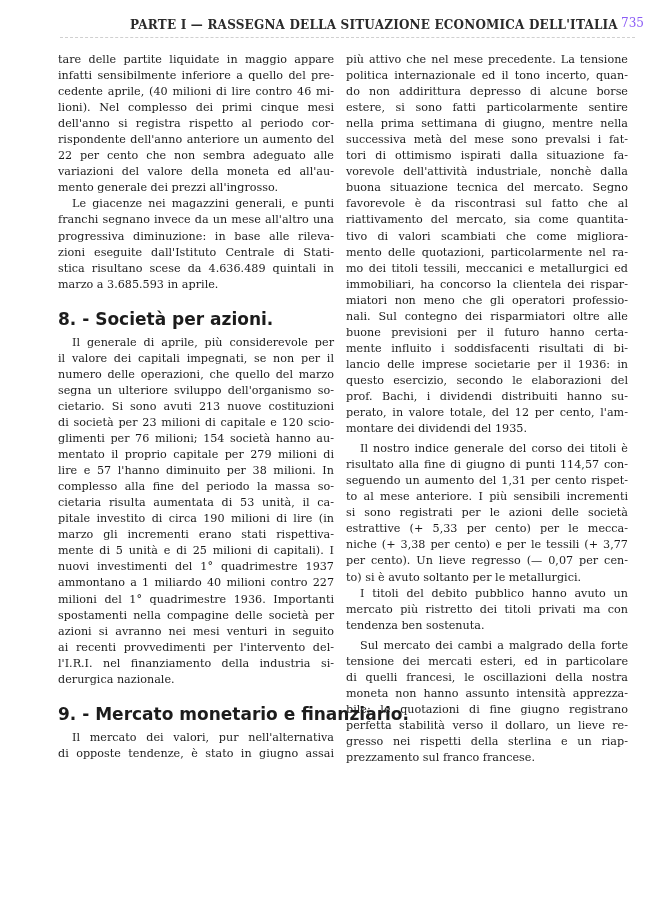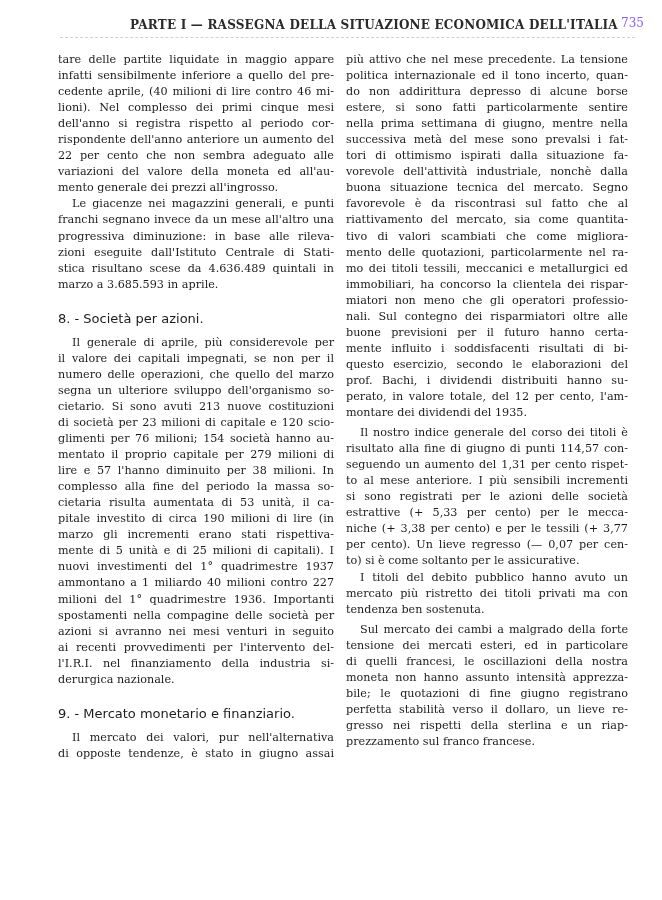--- a/index.html
+++ b/index.html
@@ -21,21 +21,21 @@
   .col {
     position: absolute; top: 52px; font-size: 11.2px; line-height: 16.05px;
     text-align: justify; hyphens: none;
   }
   .col-left { left: 58px; width: 276px; }
   .col-right { left: 346px; width: 282px; }
   .line { display: block; white-space: nowrap; text-align-last: justify; }
   .line.last { text-align-last: left; }
   .indent { padding-left: 14px; }
   .heading {
-    font-weight: normal; font-family: "DejaVu Sans", "Liberation Sans", sans-serif; font-size: 13px;
+    font-weight: bold; font-family: "DejaVu Sans", "Liberation Sans", sans-serif; font-size: 17px;
     margin: 18px 0 8px 0; white-space: nowrap;
   }
   .gap { height: 4px; }
 </style>
 </head>
 <body>
 
 <div class="header">PARTE I — RASSEGNA DELLA SITUAZIONE ECONOMICA DELL'ITALIA</div>
 <div class="page-num">735</div>
 <div class="rule"></div>
@@ -106,36 +106,37 @@
       <span class="line">favorevole è da riscontrasi sul fatto che al</span>
       <span class="line">riattivamento del mercato, sia come quantita-</span>
       <span class="line">tivo di valori scambiati che come migliora-</span>
       <span class="line">mento delle quotazioni, particolarmente nel ra-</span>
       <span class="line">mo dei titoli tessili, meccanici e metallurgici ed</span>
       <span class="line">immobiliari, ha concorso la clientela dei rispar-</span>
       <span class="line">miatori non meno che gli operatori professio-</span>
       <span class="line">nali. Sul contegno dei risparmiatori oltre alle</span>
       <span class="line">buone previsioni per il futuro hanno certa-</span>
       <span class="line">mente influito i soddisfacenti risultati di bi-</span>
+      <span class="line">lancio delle imprese societarie per il 1936: in</span>
       <span class="line">questo esercizio, secondo le elaborazioni del</span>
       <span class="line">prof. Bachi, i dividendi distribuiti hanno su-</span>
       <span class="line">perato, in valore totale, del 12 per cento, l'am-</span>
       <span class="line last">montare dei dividendi del 1935.</span>
     </div>
   <div class="gap"></div>
   <div>
       <span class="line indent">Il nostro indice generale del corso dei titoli è</span>
       <span class="line">risultato alla fine di giugno di punti 114,57 con-</span>
       <span class="line">seguendo un aumento del 1,31 per cento rispet-</span>
       <span class="line">to al mese anteriore. I più sensibili incrementi</span>
       <span class="line">si sono registrati per le azioni delle società</span>
       <span class="line">estrattive (+ 5,33 per cento) per le mecca-</span>
       <span class="line">niche (+ 3,38 per cento) e per le tessili (+ 3,77</span>
       <span class="line">per cento). Un lieve regresso (— 0,07 per cen-</span>
-      <span class="line last">to) si è come soltanto per le assicurative.</span>
+      <span class="line last">to) si è avuto soltanto per le metallurgici.</span>
     </div>
   <div>
       <span class="line indent">I titoli del debito pubblico hanno avuto un</span>
       <span class="line">mercato più ristretto dei titoli privati ma con</span>
       <span class="line last">tendenza ben sostenuta.</span>
     </div>
   <div class="gap"></div>
   <div>
       <span class="line indent">Sul mercato dei cambi a malgrado della forte</span>
       <span class="line">tensione dei mercati esteri, ed in particolare</span>

